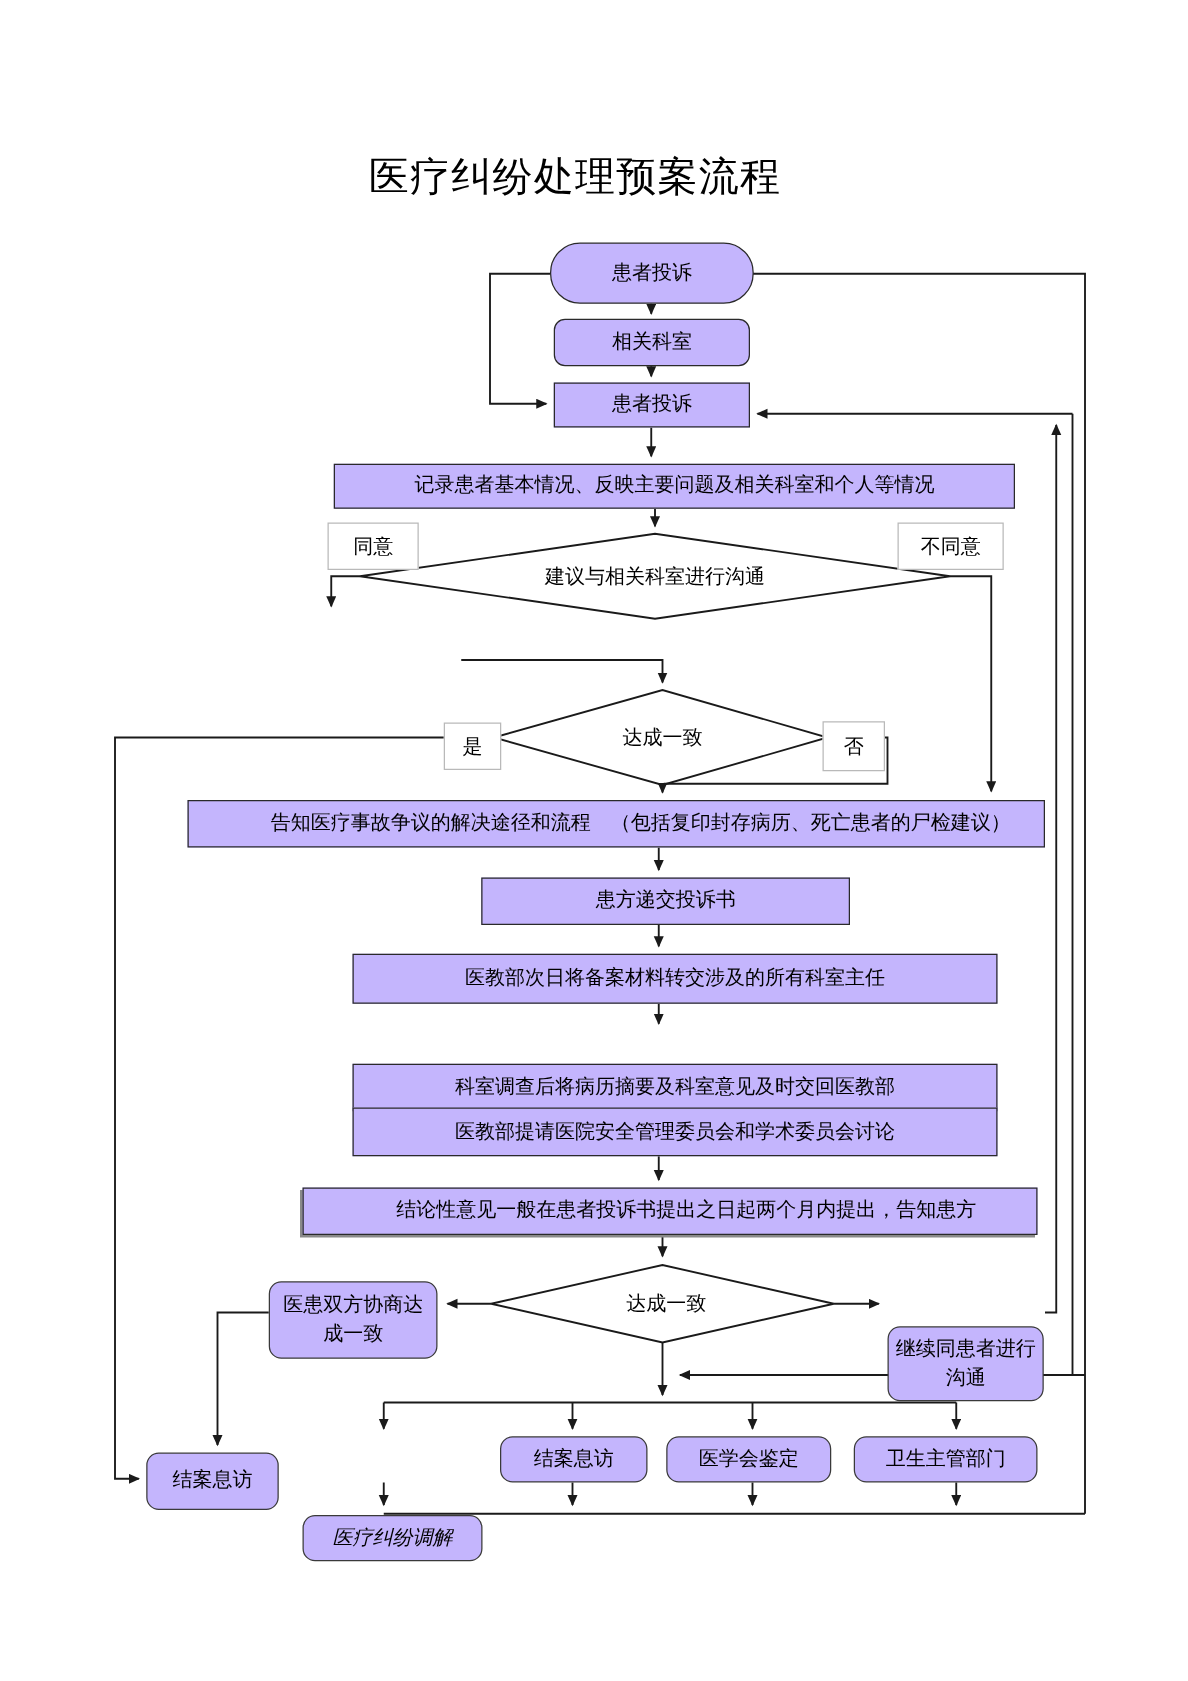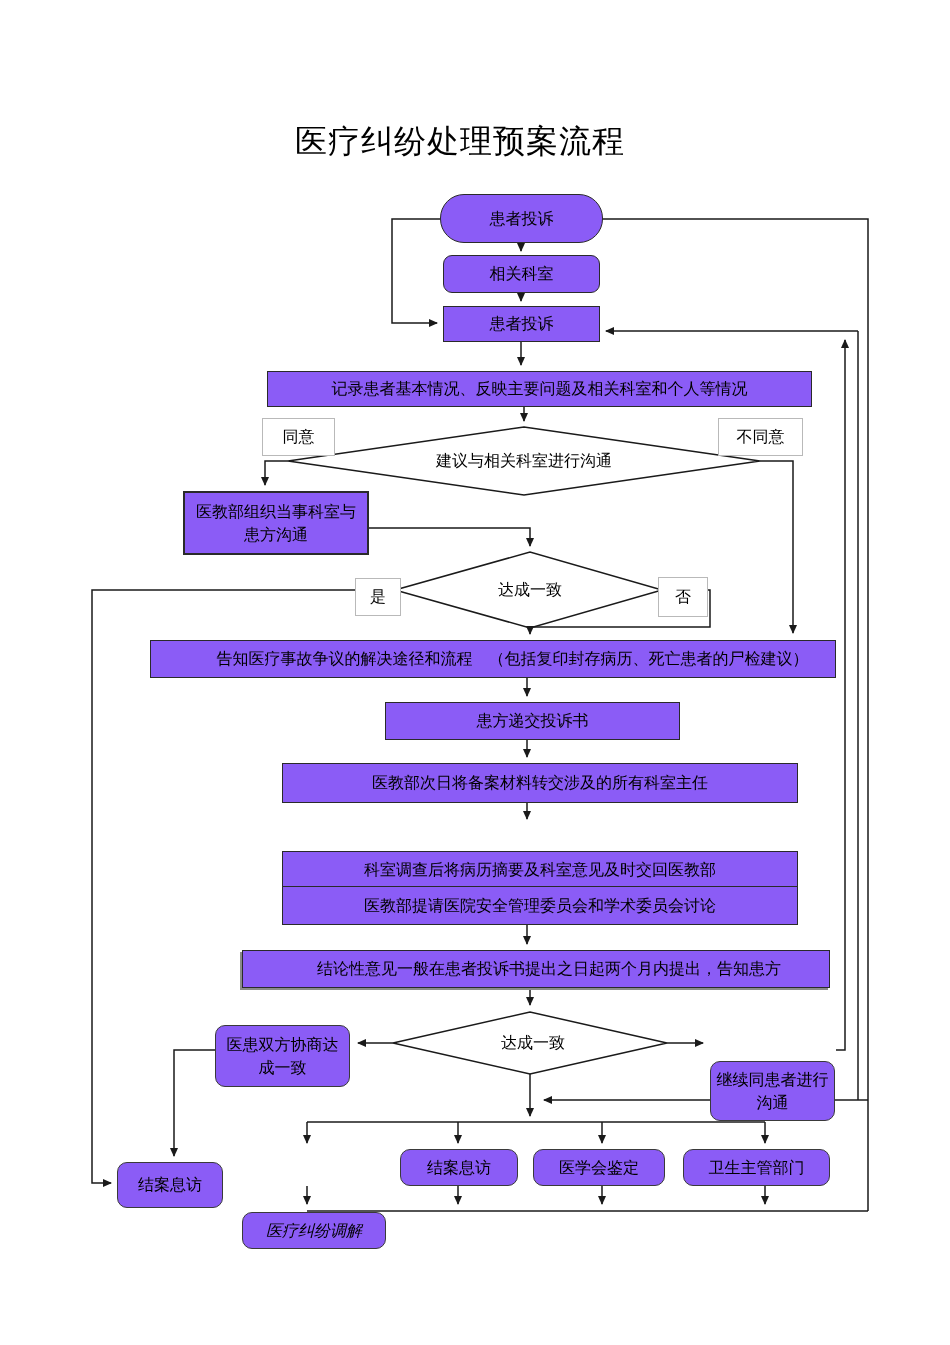--- a/index.html
+++ b/index.html
@@ -1,20 +1,20 @@
 <!DOCTYPE html>
 <html><head>
 <meta charset="utf-8">
 <style>
   html,body{margin:0;padding:0;background:#ffffff;}
   #page{position:relative;width:950px;height:1345px;background:#ffffff;overflow:hidden;
         font-family:"Liberation Serif","DejaVu Serif",serif;color:#000;}
   #wires{position:absolute;left:0;top:0;width:950px;height:1345px;}
   .node{position:absolute;display:flex;align-items:center;justify-content:center;
-        text-align:center;font-size:16px;line-height:1.45;background:#8b5cf6;
+        text-align:center;font-size:16px;line-height:1.45;background:#c4b5fd;
         border:1.6px solid #2a2a2a;box-sizing:border-box;padding:0 4px;}
   .stadium{border-radius:24px;}
   .round8{border-radius:9px;}
   .round10{border-radius:10px;border-color:#3a3a3a;}
   .edge-label{position:absolute;display:flex;align-items:center;justify-content:center;
         font-size:16px;background:#fff;border:1px solid #b9b9b9;box-sizing:border-box;}
   .dtext{position:absolute;display:flex;align-items:center;justify-content:center;
         font-size:16px;text-align:center;background:transparent;}
   #title{position:absolute;left:0;top:120px;width:920px;text-align:center;
         font-size:32px;letter-spacing:1px;color:#000;}
@@ -105,23 +105,20 @@
     </div>
 
   <div class="edge-label" style="left:718px;top:418px;width:85px;height:38px;font-family:Liberation Serif, serif;">
     <span>不同意</span>
     </div>
 
   <div class="dtext" style="left:394px;top:448px;width:260px;height:26px;">
     <span>建议与相关科室进行沟通</span>
     </div>
 
-  <div class="node" style="left:183px;top:491px;width:186px;height:64px;border-width:2px;">
-    <span>医教部组织当事科室与患方沟通</span>
-    </div>
 
   <div class="edge-label" style="left:355px;top:578px;width:46px;height:38px;">
     <span>是</span>
     </div>
 
   <div class="edge-label" style="left:658px;top:577px;width:50px;height:40px;">
     <span>否</span>
     </div>
 
   <div class="dtext" style="left:430px;top:577px;width:200px;height:26px;">

